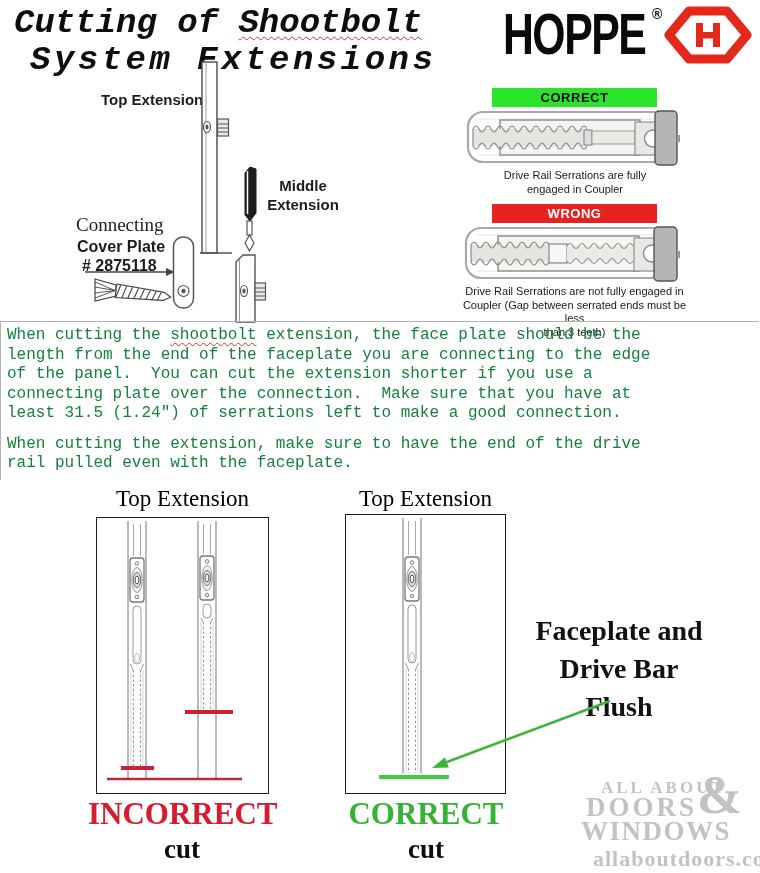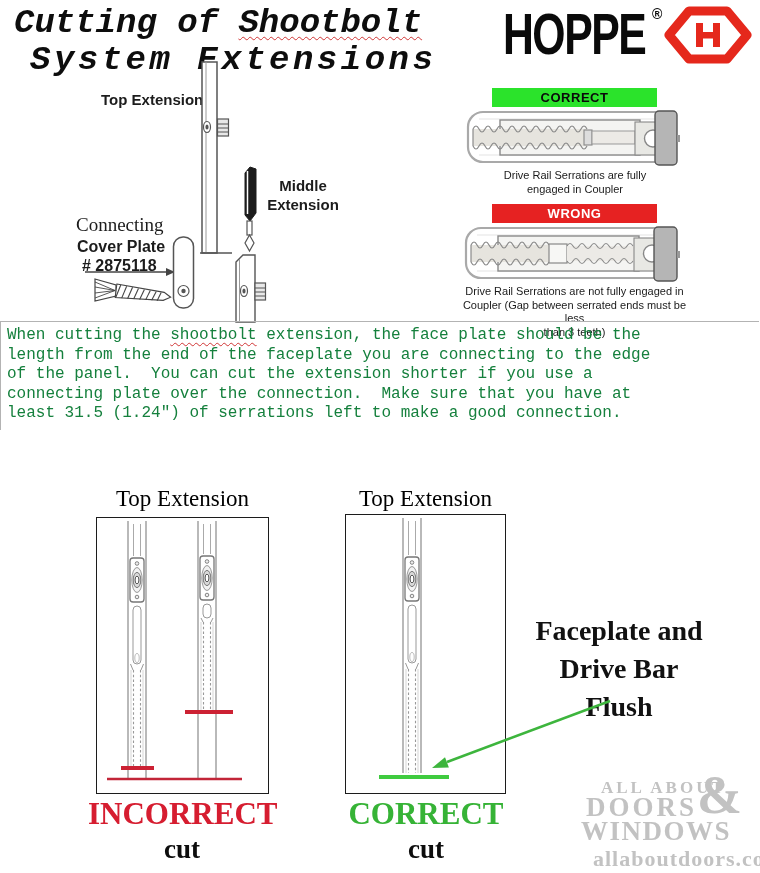--- a/index.html
+++ b/index.html
@@ -195,20 +195,22 @@
 <div class="abs caption" style="left:452px; top:285px; width:245px;">Drive Rail Serrations are not fully engaged in
 Coupler (Gap between serrated ends must be less
 than 3 teeth)</div>
 
 <div class="abs body-box">
   <div class="bodytext"><span>When cutting the </span><span class="wavy">shootbolt</span><span> extension, the face plate should be the
 length from the end of the faceplate you are connecting to the edge
 of the panel.  You can cut the extension shorter if you use a
 connecting plate over the connection.  Make sure that you have at
 least 31.5 (1.24″) of serrations left to make a good connection.</span></div>
+  <div class="bodytext para2">When cutting the extension, make sure to have the end of the drive
+rail pulled even with the faceplate.</div>
 </div>
 
 <div class="abs cut-title" style="left:96px; top:486px; width:173px;">Top Extension</div>
 <div class="abs cut-title" style="left:345px; top:486px; width:161px;">Top Extension</div>
 
 <div class="abs cut-box" style="left:96px; top:517px; width:173px; height:277px;">
   <svg width="168" height="273" viewBox="0 0 168 273">
 
     <g>
       <line x1="31" y1="3" x2="31" y2="260" stroke="#8a8a8a" stroke-width="1.2"></line>

